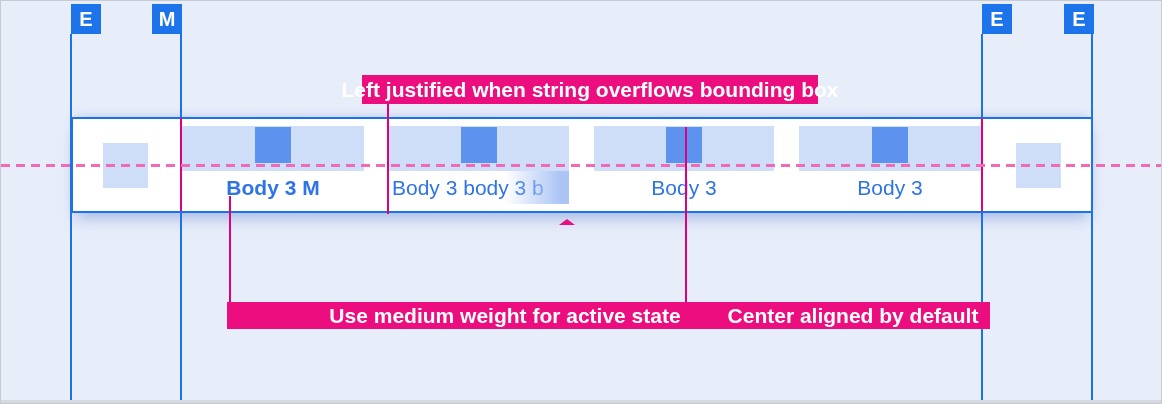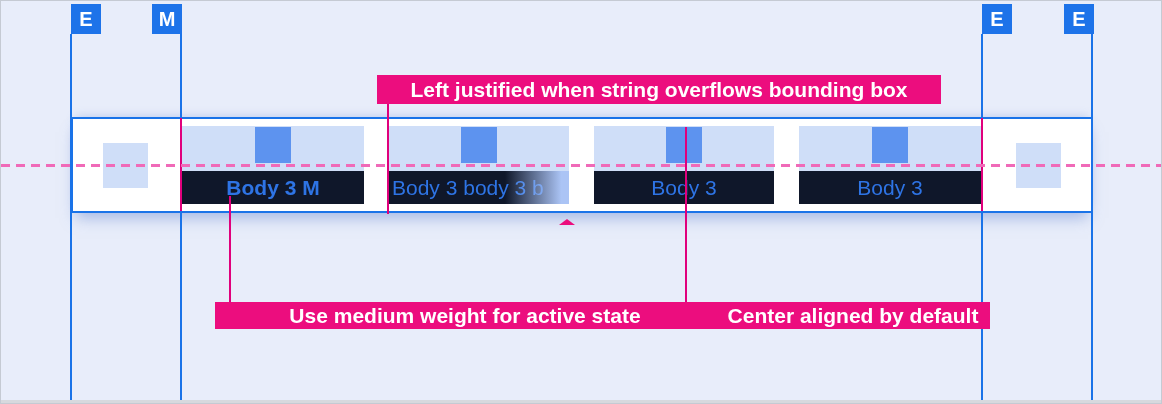--- a/index.html
+++ b/index.html
@@ -45,21 +45,21 @@
   #sq-left{left:102px;top:142px;width:45px;height:45px;}
   #sq-right{left:1015px;top:142px;width:45px;height:45px;}
   
   .tab{position:absolute;top:125px;height:78px;background:#cfdef8;z-index:2;}
   #tab1{left:181px;width:182px;}
   #tab2{left:388px;width:180px;}
   #tab3{left:593px;width:180px;}
   #tab4{left:798px;width:182px;}
   .tab-icon{position:absolute;top:1px;left:50%;margin-left:-18px;width:36px;height:36px;background:#5d93ef;}
   .band{
-    position:absolute;left:0;right:0;bottom:0;height:33px;background:#0f172a;
+    position:absolute;left:0;right:0;bottom:0;height:33px;background:#ffffff;
     display:flex;align-items:center;justify-content:center;
     font-size:21px;color:#2e74e5;white-space:nowrap;overflow:hidden;
   }
   #tab1 .band{font-weight:bold;}
   #tab2 .band{justify-content:flex-start;padding-left:3px;}
   .fade-overlay{
     position:absolute;right:0;top:0;bottom:0;width:64px;
     background:linear-gradient(90deg, rgba(171,196,245,0), #abc4f5 88%);
   }
   
@@ -73,23 +73,23 @@
   #conn-overflow{left:386px;top:103px;height:110px;}
   #conn-weight{left:228px;top:195px;height:106px;}
   #conn-align{left:684px;top:126px;height:175px;}
   
   .badge{
     position:absolute;height:29px;background:#ec0d7e;color:#fff;
     font-size:21px;font-weight:bold;
     display:flex;align-items:center;justify-content:center;
     z-index:8;white-space:nowrap;
   }
-  #badge-overflow{left:376px;top:74px;width:564px;}
+  #badge-overflow{left:361px;top:74px;width:456px;}
   #badge-truncate{left:358px;top:224px;width:220px;}
-  #badge-weight{left:214px;top:301px;width:500px;height:27px;}
+  #badge-weight{left:226px;top:301px;width:500px;height:27px;padding-left:28px;}
   #badge-align{left:683px;top:301px;width:274px;height:27px;padding-left:32px;}
   .arrow-up{
     position:absolute;top:-6px;left:200px;width:0;height:0;
     border-left:8px solid transparent;border-right:8px solid transparent;
     border-bottom:6px solid #ec0d7e;
   }
   
   #bottom-edge{position:absolute;left:0;bottom:0;width:100%;height:3px;background:#d7d9de;z-index:10;}
 </style>
 </head>

